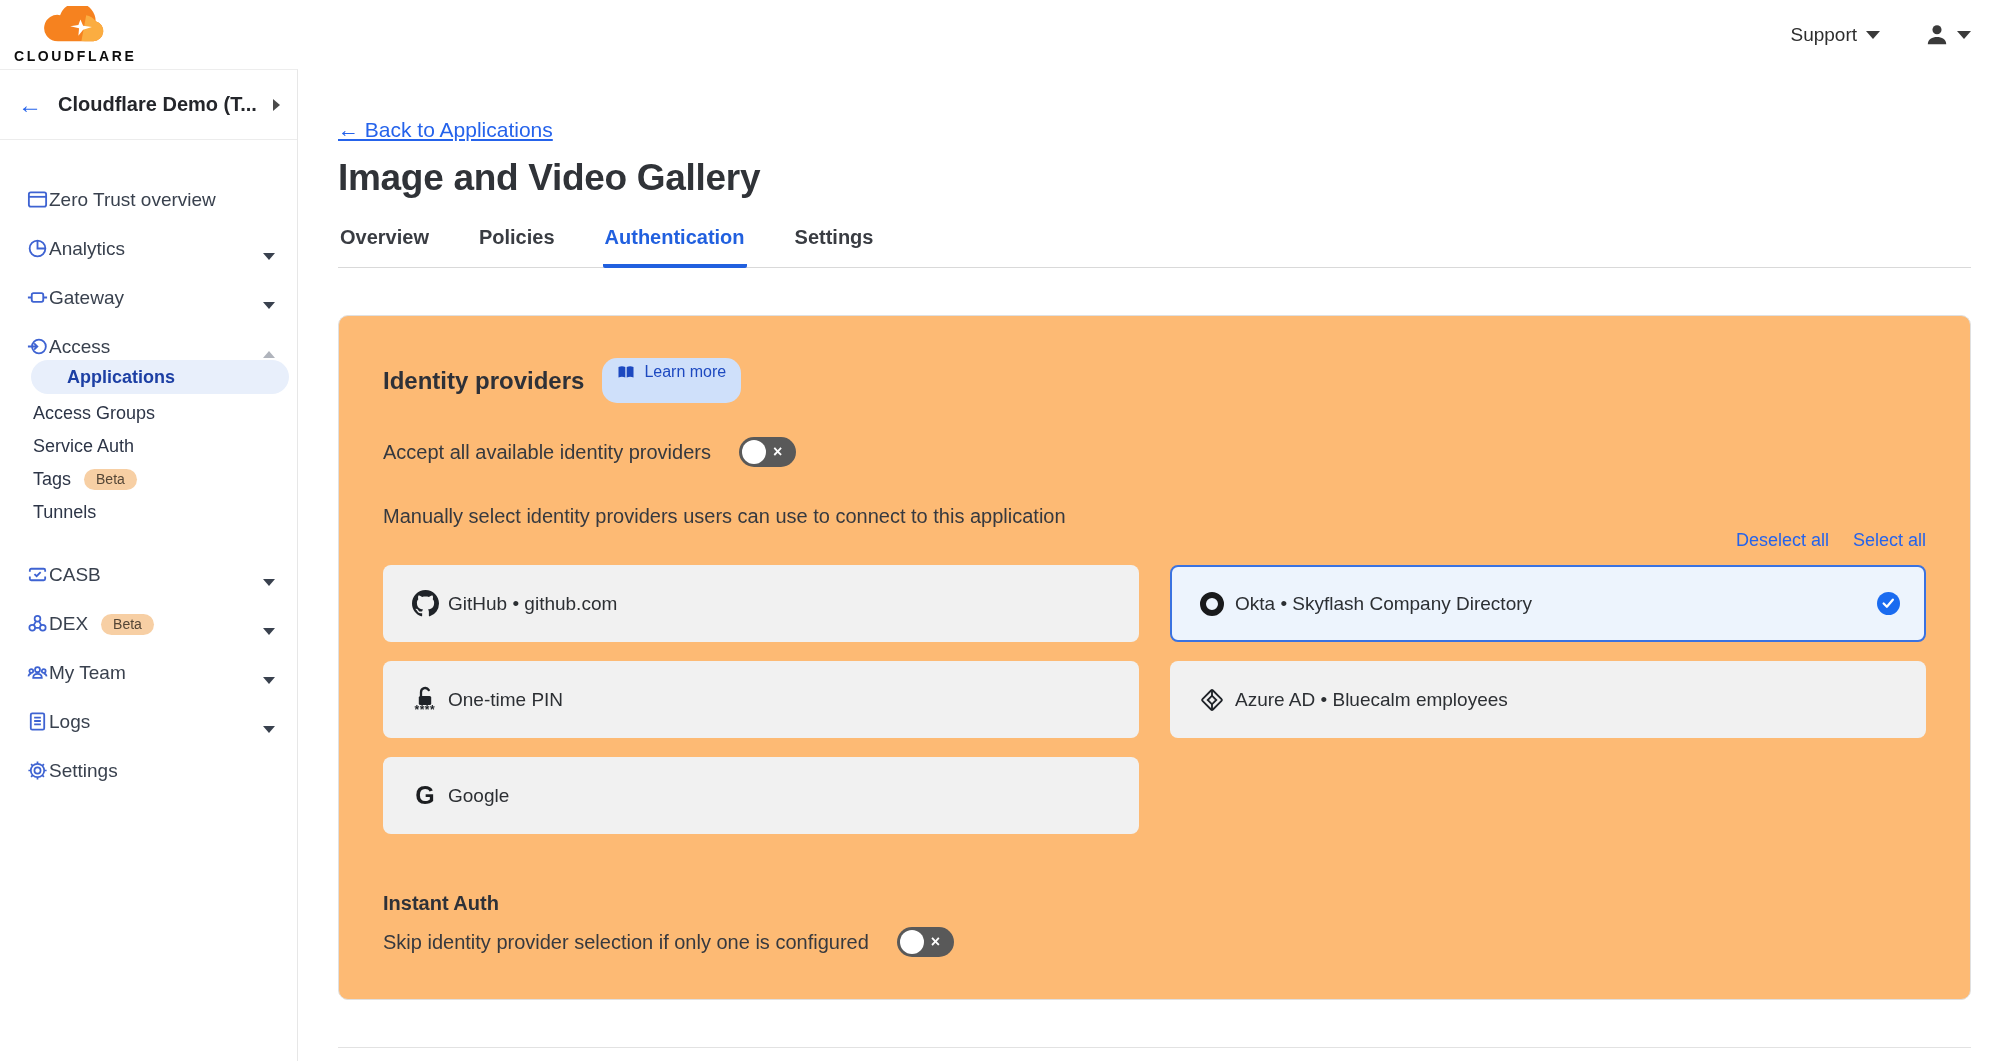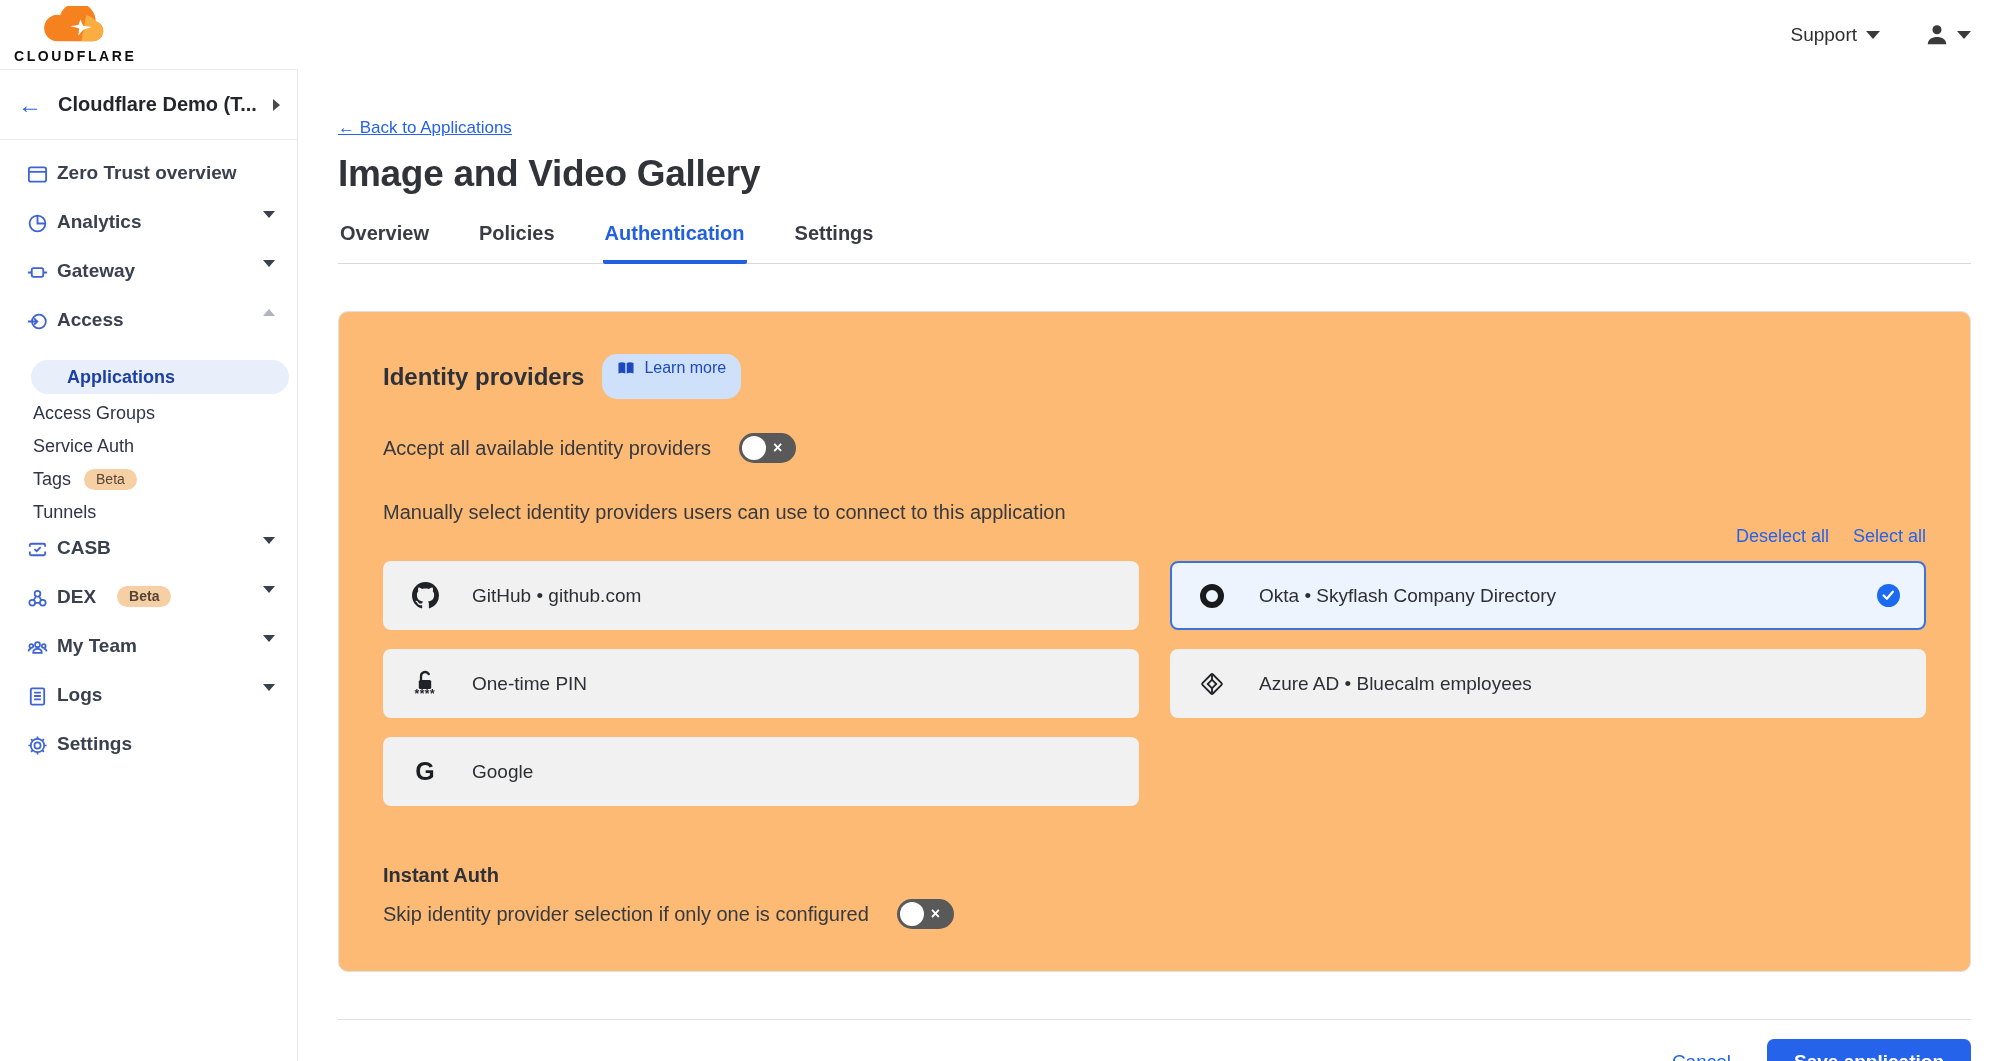--- a/index.html
+++ b/index.html
@@ -22,49 +22,49 @@
 
   
   .shell { display:flex; height:992px; }
   .sidebar { width:298px; flex:0 0 298px; border-right:1px solid #e7e7e7; border-top:1px solid #ededed; background:#fff; }
   .side-header { height:70px; display:flex; align-items:center; gap:16px; padding:0 18px 0 18px; border-bottom:1px solid #ececec; }
   .back-arrow { color:#2563eb; font-size:24px; line-height:1; cursor:pointer; }
   .account-name { font-size:20px; font-weight:700; color:#24262b; white-space:nowrap; }
   .side-header .tri-right { margin-left:auto; cursor:pointer; }
 
   .nav { padding-top:22px; }
-  .nav-item { height:49px; display:flex; align-items:flex-start; gap:8px; padding:0 22px 0 25px; font-size:19px; color:#39414e; cursor:pointer;font-weight:bold; }
+  .nav-item { height:49px; display:flex; align-items:flex-end; gap:0; padding:0 22px 0 25px; font-size:19px; color:#39414e; cursor:pointer; }
   .nav-icon { width:24px; height:24px; display:flex; align-items:center; justify-content:center; flex:0 0 24px; }
   .nav-caret { margin-left:auto; }
   .sub-list { margin:2px 0 8px; }
   .sub-item { height:33px; display:flex; align-items:center; padding-left:33px; font-size:18px; color:#2d3547; cursor:pointer; }
   .sub-item.active { background:#e8effb; border-radius:17px; margin:1px 8px 3px 31px; padding-left:36px; height:34px; color:#1c3fa4; font-weight:700; }
   .beta-badge { margin-left:13px; background:#f7cfa4; color:#544636; font-size:14px; padding:3px 12px 4px; border-radius:12px; line-height:1; }
 
   
   .main { flex:1; padding:49px 28px 0 40px; overflow:hidden; }
-  .back-link { color:#2563eb; font-size:17px; text-decoration:underline; cursor:pointer; display:inline-block; }
+  .back-link { color:#2563eb; font-size:21px; text-decoration:underline; cursor:pointer; display:inline-block; }
   .page-title { font-size:37px; font-weight:700; color:#303338; margin:15px 0 0; letter-spacing:-0.3px; }
   .tabs { display:flex; gap:46px; margin-top:27px; border-bottom:1px solid #d9d9d9; }
   .tab { font-size:20px; font-weight:600; color:#393c42; padding:0 2px 15px; cursor:pointer; border-bottom:4px solid transparent; margin-bottom:-1px; }
   .tab.active { color:#2160df; border-bottom-color:#2160df; border-radius:2px; }
 
   .card { margin-top:47px; border:1px solid #e0e0e0; border-radius:10px; padding:42px 44px 42px; background:#fdba74; }
   .card-head { display:flex; align-items:center; gap:18px; }
   .card-title { font-size:24px; font-weight:700; color:#2e3138; }
   .learn-badge { display:inline-flex; align-items:center; gap:9px; background:#cfe0fa; color:#1d49c0; font-size:16px; padding:5px 15px 22px; border-radius:15px; cursor:pointer; }
   .row-accept { margin-top:34px; display:flex; align-items:center; gap:28px; font-size:20px; color:#36393f; }
   .toggle { width:57px; height:30px; background:#595959; border-radius:15px; display:inline-flex; align-items:center; cursor:pointer; flex:0 0 57px; }
   .toggle .knob { width:24px; height:24px; background:#fff; border-radius:50%; margin-left:3px; }
   .toggle .toggle-x { color:#fff; font-size:16px; font-weight:700; margin-left:7px; line-height:1; }
   .manual-text { margin-top:38px; font-size:20px; color:#36393f; }
   .select-row { display:flex; justify-content:flex-end; gap:24px; font-size:18px; margin-top:2px; }
   .blue-link { color:#2563eb; cursor:pointer; }
   .grid { margin-top:14px; display:grid; grid-template-columns:1fr 1fr; column-gap:31px; row-gap:19px; }
-  .tile { height:69px; background:#f1f1f1; border-radius:8px; border:2px solid transparent; display:flex; align-items:center; gap:33px; padding:0 24px 0 26px; font-size:19px; color:#2c2f33; cursor:pointer; }
+  .tile { height:77px; background:#f1f1f1; border-radius:8px; border:2px solid transparent; display:flex; align-items:center; gap:9px; padding:0 24px 0 26px; font-size:19px; color:#2c2f33; cursor:pointer; }
   .tile.selected { background:#edf4fd; border-color:#3a72e0; }
   .tile-icon { width:28px; display:flex; align-items:center; justify-content:center; flex:0 0 28px; }
   .okta-ring { width:24px; height:24px; border:6.5px solid #191a1c; border-radius:50%; }
   .g-glyph { font-size:25px; font-weight:800; color:#1c1e21; line-height:1; }
   .check-circle { margin-left:auto; width:23px; height:23px; border-radius:50%; background:#1a6bf0; display:flex; align-items:center; justify-content:center; flex:0 0 23px; }
   .instant-title { margin-top:58px; font-size:20px; font-weight:700; color:#2e3138; }
   .instant-row { margin-top:12px; display:flex; align-items:center; gap:28px; font-size:20px; }
 
   .divider { margin-top:47px; border-top:1px solid #e2e2e2; }
   .footer-row { display:flex; justify-content:flex-end; align-items:center; gap:36px; margin-top:19px; }

